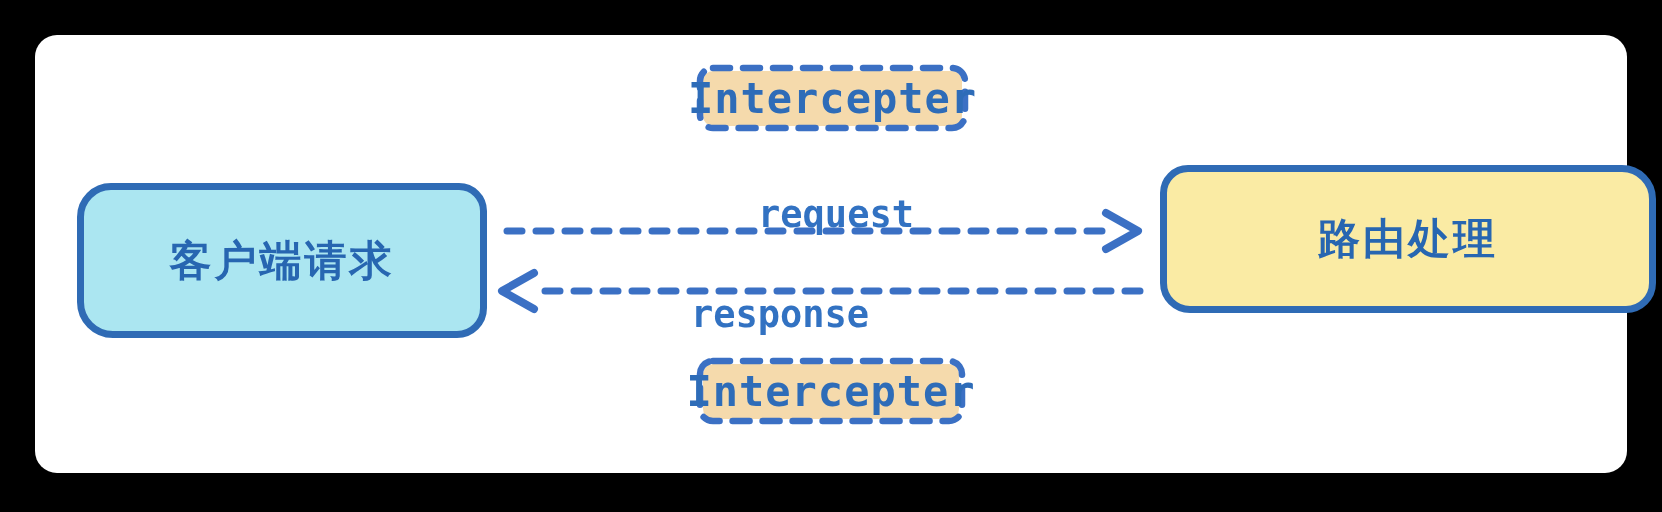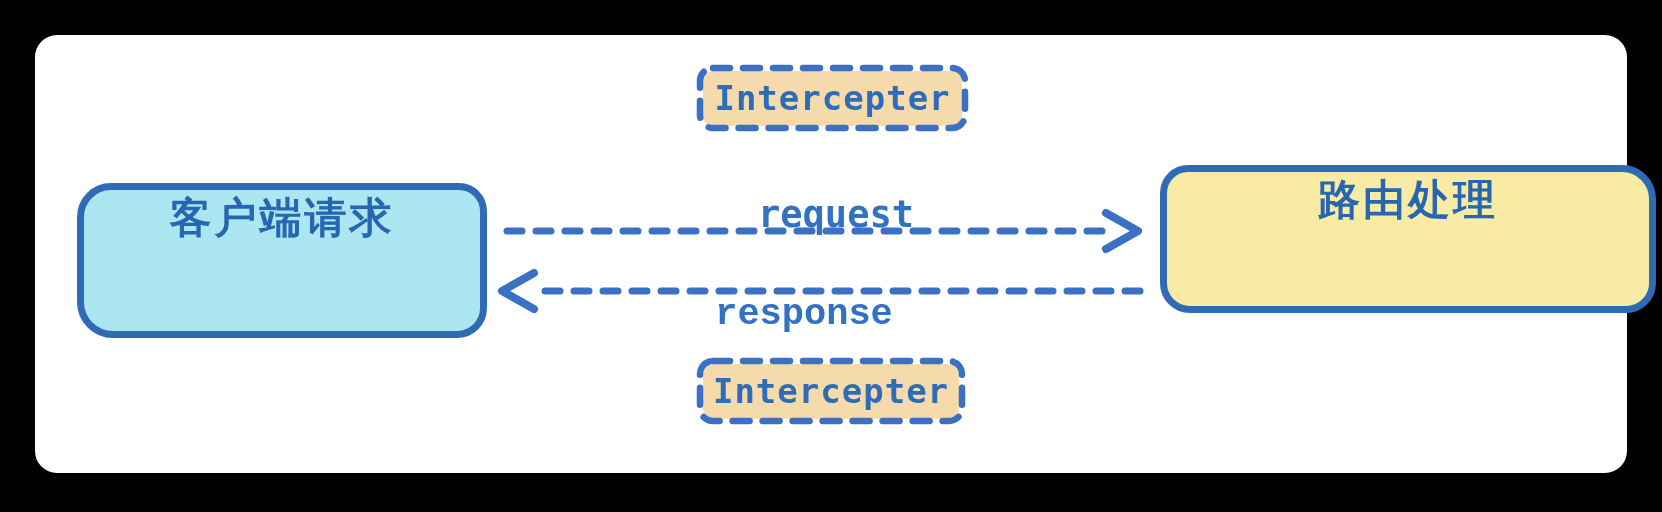--- a/index.html
+++ b/index.html
@@ -31,20 +31,21 @@
     left: 0;
     top: 0;
     width: 1662px;
     height: 512px;
     pointer-events: none;
   }
   .node {
     position: absolute;
     box-sizing: border-box;
     display: flex;
+    align-items: center;
     justify-content: center;
     border: 7px solid #2f6bb5;
     border-radius: 32px;
     color: #2766b1;
     font-weight: bold;
     font-size: 42px;
     letter-spacing: 3px;
     font-family: "Liberation Sans", sans-serif;
   }
   .node-client {
@@ -64,21 +65,21 @@
     border-radius: 28px 34px 30px 30px;
   }
   .badge-label {
     position: absolute;
     display: flex;
     align-items: center;
     justify-content: center;
     color: #2e6cb8;
     font-family: "DejaVu Sans Mono", monospace;
     font-weight: bold;
-    font-size: 34px;
+    font-size: 42px;
     letter-spacing: 1px;
   }
   .badge-label-top {
     left: 700px;
     top: 68px;
     width: 265px;
     height: 60px;
   }
   .badge-label-bottom {
     left: 700px;
@@ -94,24 +95,23 @@
     font-size: 37px;
     text-align: center;
   }
   .arrow-label-request {
     left: 736px;
     top: 180px;
     width: 200px;
     margin-top: 13px;
   }
   .arrow-label-response {
-    left: 704px;
+    left: 680px;
     top: 293px;
     width: 200px;
-    font-family: Liberation Mono, monospace;
   }
 </style>
 </head>
 <body>
 
 <div class="stage">
 
   <div class="canvas"></div>
 
   <svg class="overlay" viewBox="0 0 1662 512" xmlns="http://www.w3.org/2000/svg">

